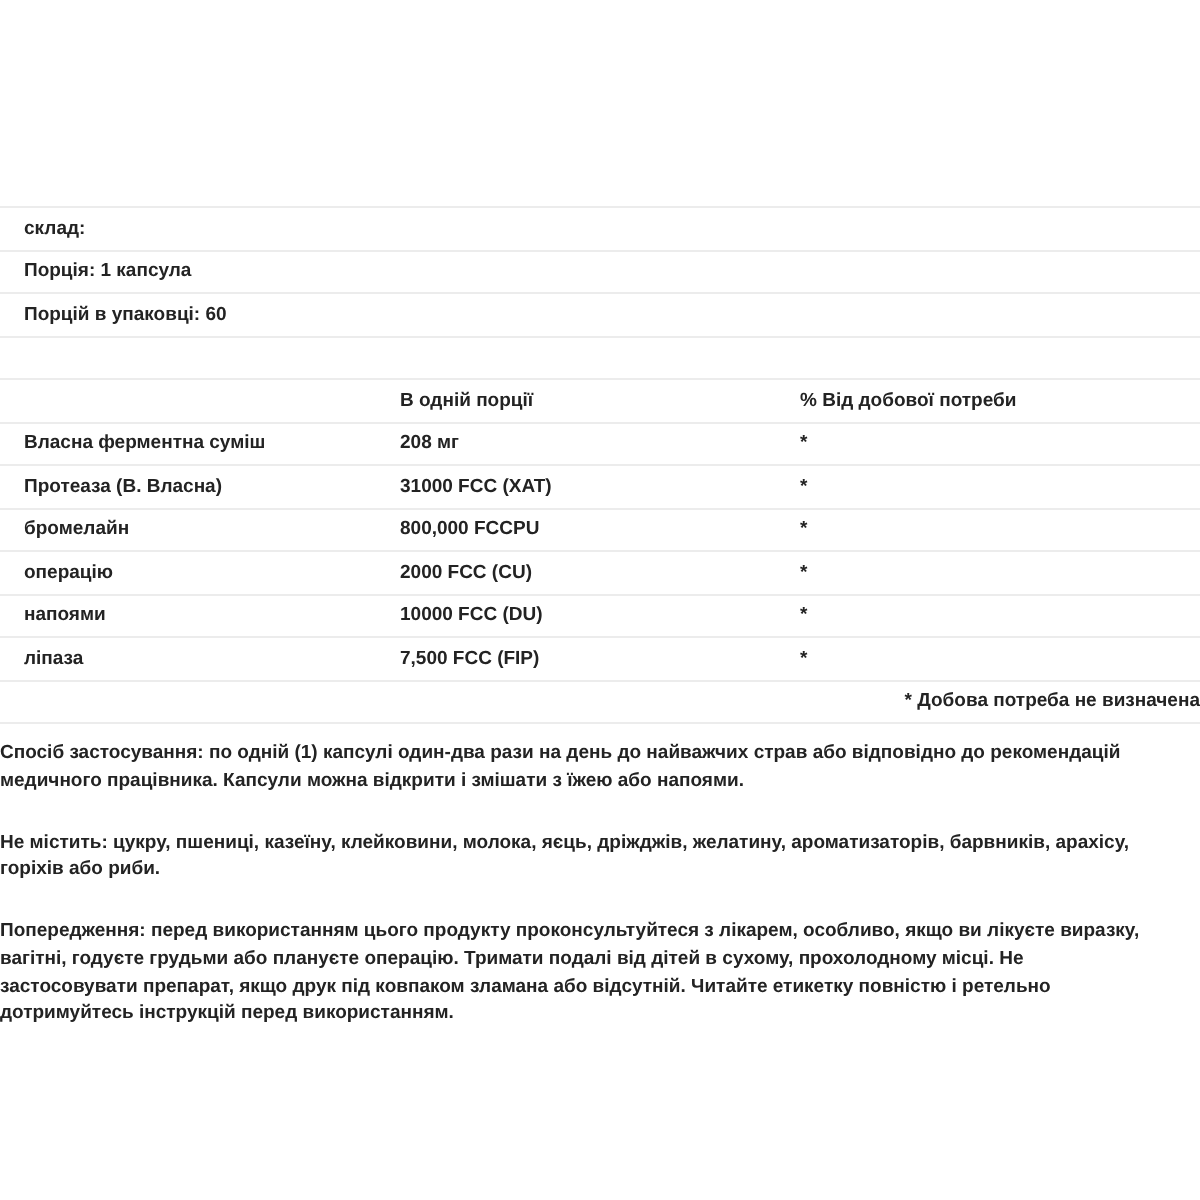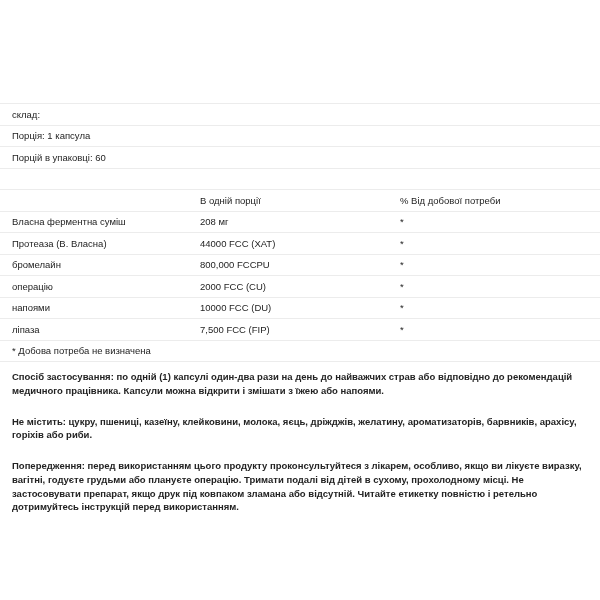--- a/index.html
+++ b/index.html
@@ -35,21 +35,21 @@
   }
 
   .facts-table tr {
     height: 21.5px;
   }
 
   .facts-table td {
     border-top: 1px solid #ececec;
     padding: 0 0 0 12px;
     font-size: 9.5px;
-    font-weight: normal;
+    font-weight: bold;
     color: #232323;
     vertical-align: middle;
     line-height: 1.2;
     white-space: nowrap;
     margin-top: 23px;
   }
 
   .facts-table tr.last-rule td {
     border-bottom: 1px solid #ececec;
   }
@@ -70,27 +70,28 @@
   }
 
   .title-cell {
     font-weight: bold;
     font-size: 9.5px;
   }
 
   .footnote-cell {
     font-weight: bold;
     font-size: 9.5px;
+    text-align: right;
   }
 
   
   .notes {
     position: absolute;
     top: 370px;
-    left: 12px;
+    left: 0;
     width: 578px;
   }
 
   .notes p {
     margin: 0 0 17px 0;
     font-size: 9.5px;
     font-weight: bold;
     line-height: 1.45;
     color: #232323;
     text-align: left;
@@ -129,21 +130,21 @@
       </tr>
 
       <tr>
         <td class="col-name">Власна ферментна суміш</td>
         <td class="col-serv cell-serv">208 мг</td>
         <td class="col-dv cell-dv">*</td>
       </tr>
 
       <tr>
         <td class="col-name">Протеаза (B. Власна)</td>
-        <td class="col-serv cell-serv">44000 FCC (XAT)</td>
+        <td class="col-serv cell-serv">31000 FCC (XAT)</td>
         <td class="col-dv cell-dv">*</td>
       </tr>
 
       <tr>
         <td class="col-name">бромелайн</td>
         <td class="col-serv cell-serv">800,000 FCCPU</td>
         <td class="col-dv cell-dv">*</td>
       </tr>
 
 

